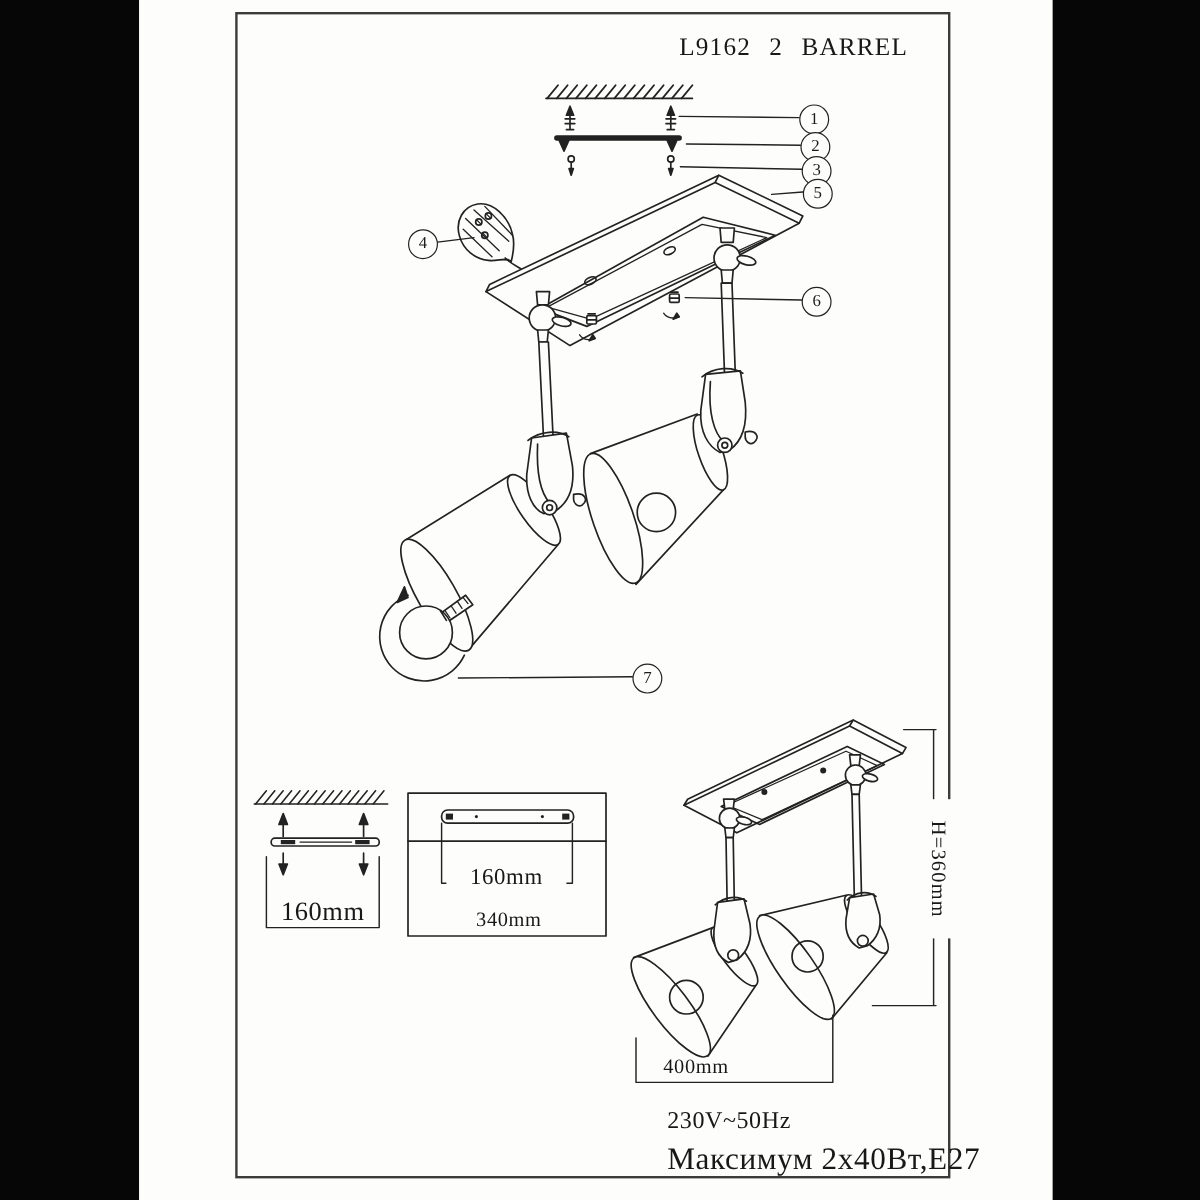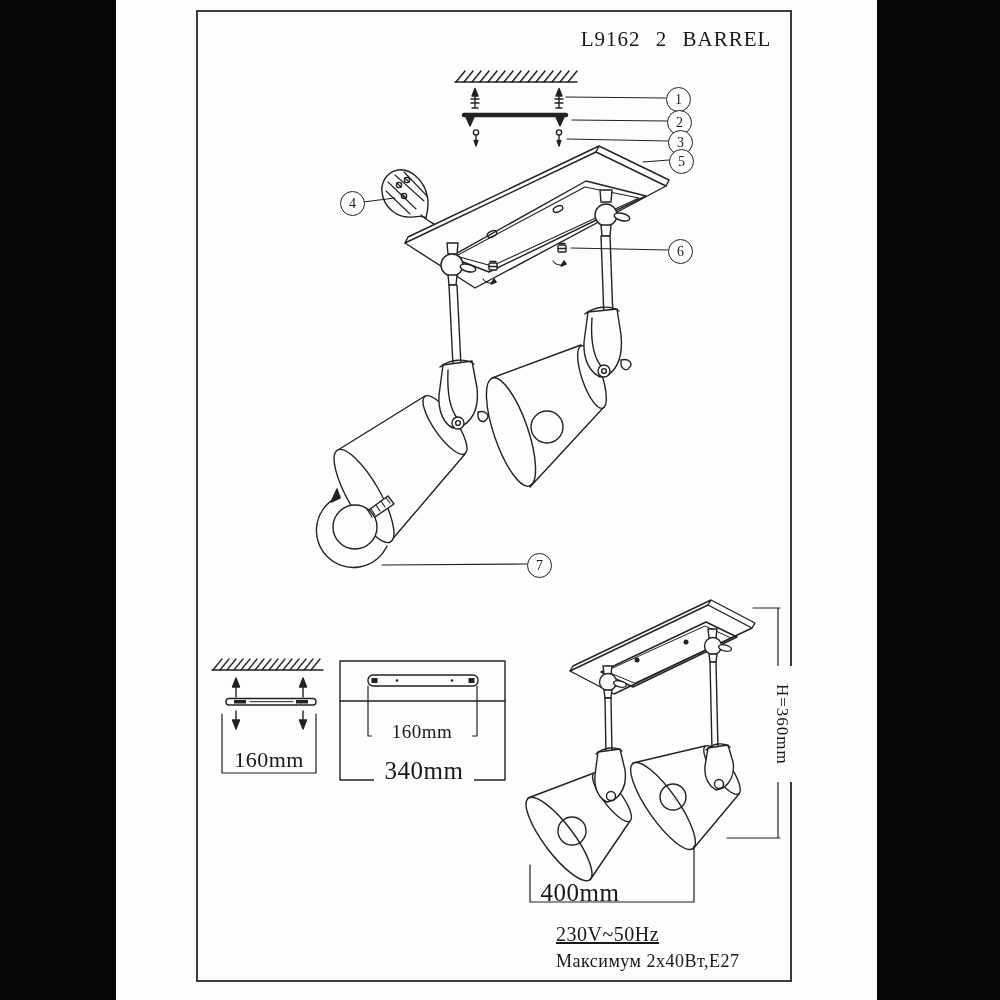--- a/index.html
+++ b/index.html
@@ -4,32 +4,32 @@
 <style>
   html,body{margin:0;padding:0;background:#ffffff;width:1000px;height:1000px;overflow:hidden;}
   body{font-family:"Liberation Serif", serif;color:#1c1c1c;position:relative;}
   .scan-band{position:absolute;top:0;bottom:0;background:#060606;}
   #band-left{left:0;width:116px;}
   #band-right{left:877px;width:123px;}
   #paper{position:absolute;left:116px;top:0;width:761px;height:1000px;background:#fdfdfc;}
   #frame{position:absolute;left:196px;top:10px;width:592px;height:968px;border:2px solid #3b3b3b;background:transparent;}
   #art{position:absolute;left:0;top:0;width:1000px;height:1000px;}
   .txt{position:absolute;white-space:nowrap;color:#181818;}
-  #title{left:566px;top:27px;width:220px;text-align:center;font-size:21px;letter-spacing:1px;word-spacing:9px;font-weight:500;}
+  #title{left:566px;top:27px;width:220px;font-size:21px;letter-spacing:1px;word-spacing:9px;font-weight:500;}
   .callout{position:absolute;width:23px;height:23px;border:1.6px solid #222;border-radius:50%;background:#fdfdfc;
            display:flex;align-items:center;justify-content:center;font-size:14px;line-height:1;}
-  .dim{font-size:25px;text-align:center;letter-spacing:0.5px;}
+  .dim{font-size:17px;text-align:center;letter-spacing:0.5px;}
   #dim-bracket{left:219px;top:747px;width:100px;font-size:22px;}
   #dim-spacing{left:372px;top:721px;width:100px;font-size:19px;background:#fdfdfc;}
   #dim-length{left:374px;top:757px;width:100px;background:#fdfdfc;}
   #dim-width{left:530px;top:879px;width:100px;}
   #dim-height{left:771px;top:666px;height:112px;writing-mode:vertical-rl;text-orientation:mixed;
               font-size:17px;background:#fdfdfc;padding:2px 1px;letter-spacing:1px;}
-  #spec-voltage{left:556px;top:923px;font-size:20px;letter-spacing:0.5px;text-decoration:underline;}
-  #spec-power{left:556px;top:951px;font-size:18px;letter-spacing:0.5px;}
+  #spec-voltage{left:556px;top:923px;font-size:20px;letter-spacing:0.5px;}
+  #spec-power{left:556px;top:951px;font-size:26px;letter-spacing:0.5px;}
   svg *{vector-effect:none;}
 </style>
 </head>
 <body>
 
 <div class="scan-band" id="band-left"></div>
 <div class="scan-band" id="band-right"></div>
 <div id="paper"></div>
 <div id="frame"></div>
 

